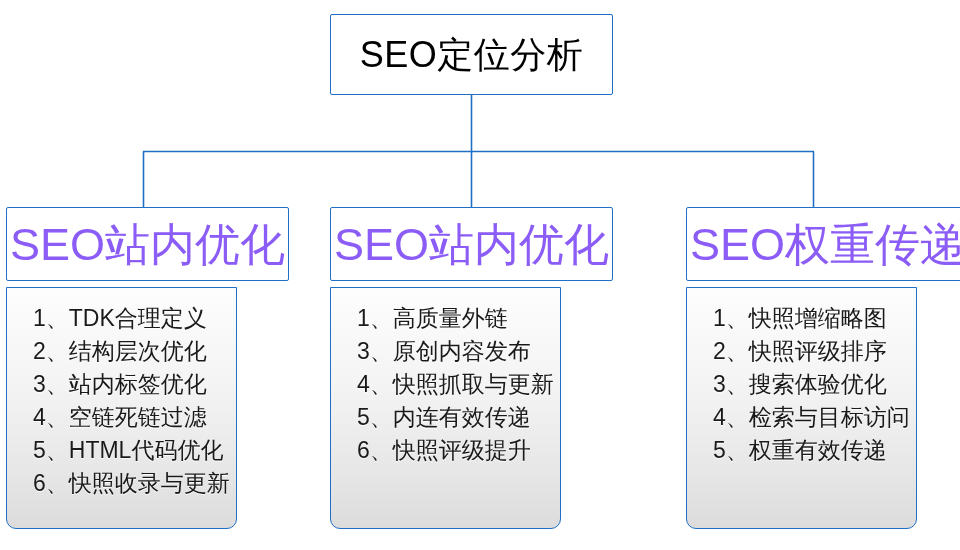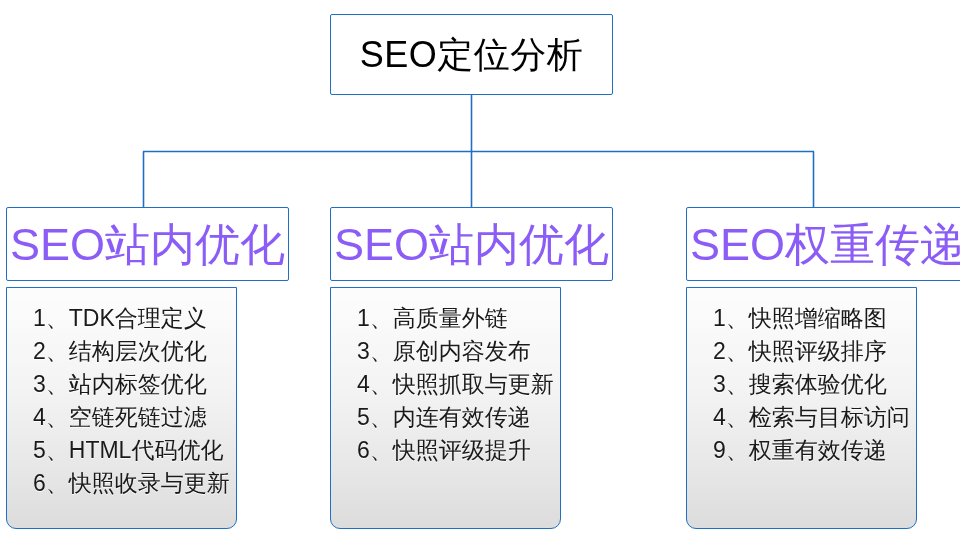--- a/index.html
+++ b/index.html
@@ -163,18 +163,18 @@
   <div class="column column-3">
     <div class="column-header">
       <span class="header-title">SEO权重传递</span>
     </div>
     <div class="column-body">
       <ul class="item-list">
         <li>1、快照增缩略图</li>
         <li>2、快照评级排序</li>
         <li>3、搜索体验优化</li>
         <li>4、检索与目标访问</li>
-        <li>9、权重有效传递</li>
+        <li>5、权重有效传递</li>
       </ul>
     </div>
   </div>
 
 </div>
 
 </body></html>

